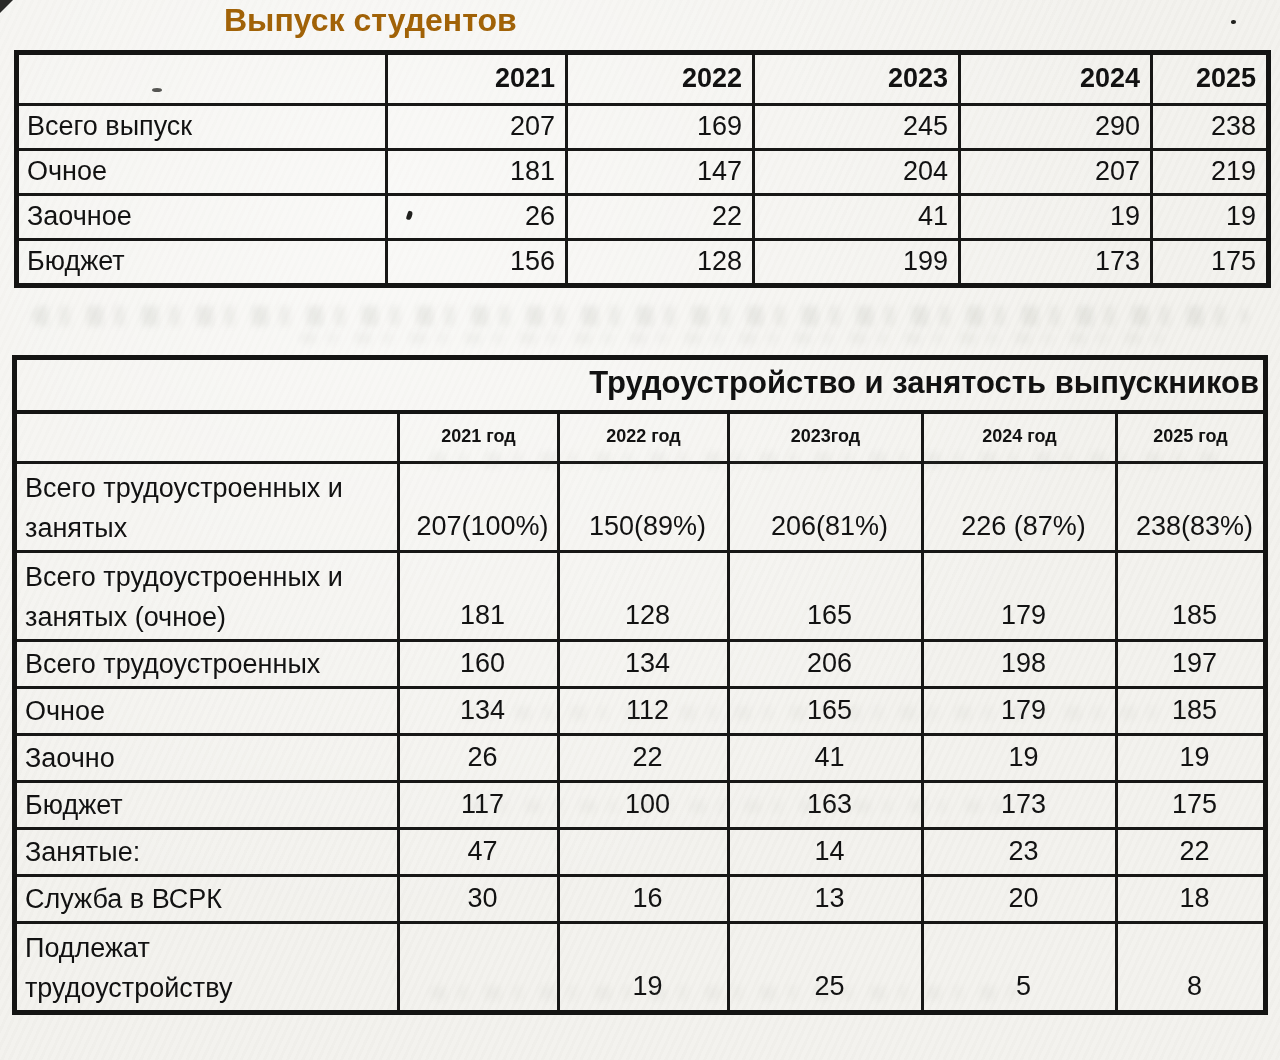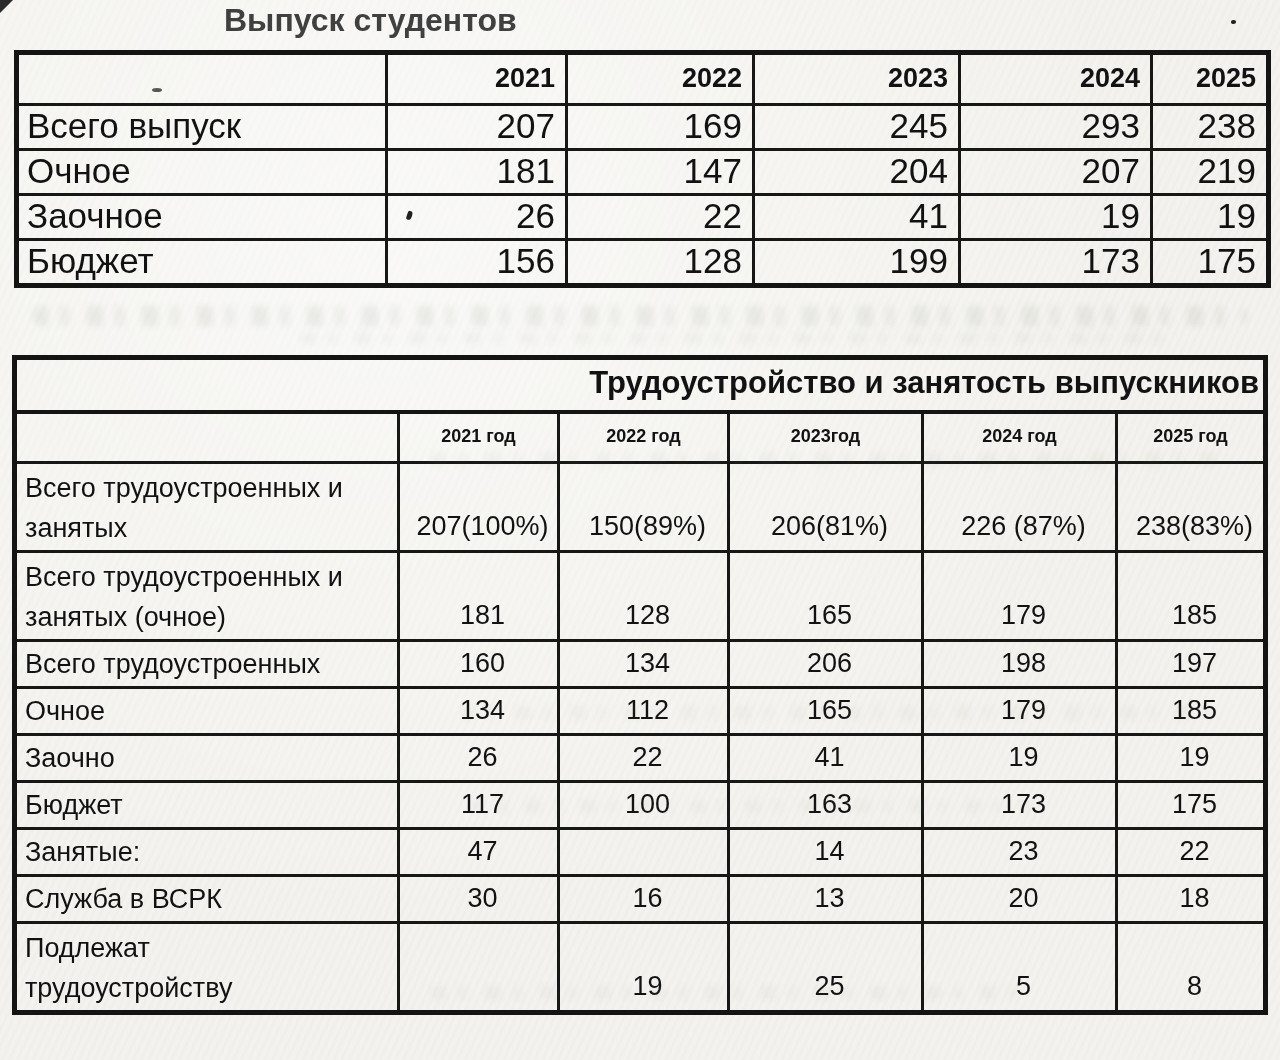--- a/index.html
+++ b/index.html
@@ -9,30 +9,30 @@
       radial-gradient(ellipse at 30% 20%, rgba(255,255,255,.55), rgba(255,255,255,0) 60%),
       repeating-linear-gradient(115deg, rgba(190,188,180,.06) 0 3px, rgba(255,255,255,0) 3px 7px),
       #f3f2ee;
     font-family:"Liberation Sans",sans-serif;
     color:#121212;
     -webkit-font-smoothing:antialiased;
   }
 
   .doc-title{
     position:absolute;left:224px;top:2px;margin:0;
-    font-size:32px;font-weight:700;letter-spacing:0px;color:#404040;
+    font-size:32px;font-weight:700;letter-spacing:0px;color:#a16207;
   }
 
   table{border-collapse:collapse;table-layout:fixed;position:absolute;background:transparent;}
   td,th{border:3px solid #171716;overflow:hidden;}
 
   
   #table1{left:14px;top:50px;width:1252px;border:5px solid #141413;}
   #table1 th{height:46px;font-size:27px;font-weight:700;text-align:right;padding:0 10px 2px 0;}
-  #table1 td{height:40px;font-size:35px;vertical-align:middle;}
+  #table1 td{height:40px;font-size:27px;vertical-align:middle;}
   #table1 td.label{text-align:left;padding:0 4px 2px 8px;}
   #table1 td.num{text-align:right;padding:0 10px 2px 0;}
 
   
   #table2{left:12px;top:355px;width:1251px;border:5px solid #141413;}
   #table2 td.title-cell{
     height:46px;font-size:31px;font-weight:700;text-align:right;
     padding:0 4px 4px 8px;vertical-align:middle;border-bottom:4px solid #141413;
   }
   #table2 th{height:45px;font-size:18px;font-weight:700;text-align:center;padding:0 2px 2px 2px;}
@@ -89,21 +89,21 @@
         <th>2024</th>
         <th>2025</th>
       </tr>
     </thead>
   <tbody>
       <tr>
         <td class="label">Всего выпуск</td>
         <td class="num">207</td>
         <td class="num">169</td>
         <td class="num">245</td>
-        <td class="num">293</td>
+        <td class="num">290</td>
         <td class="num">238</td>
       </tr>
       <tr>
         <td class="label">Очное</td>
         <td class="num">181</td>
         <td class="num">147</td>
         <td class="num">204</td>
         <td class="num">207</td>
         <td class="num">219</td>
       </tr>

